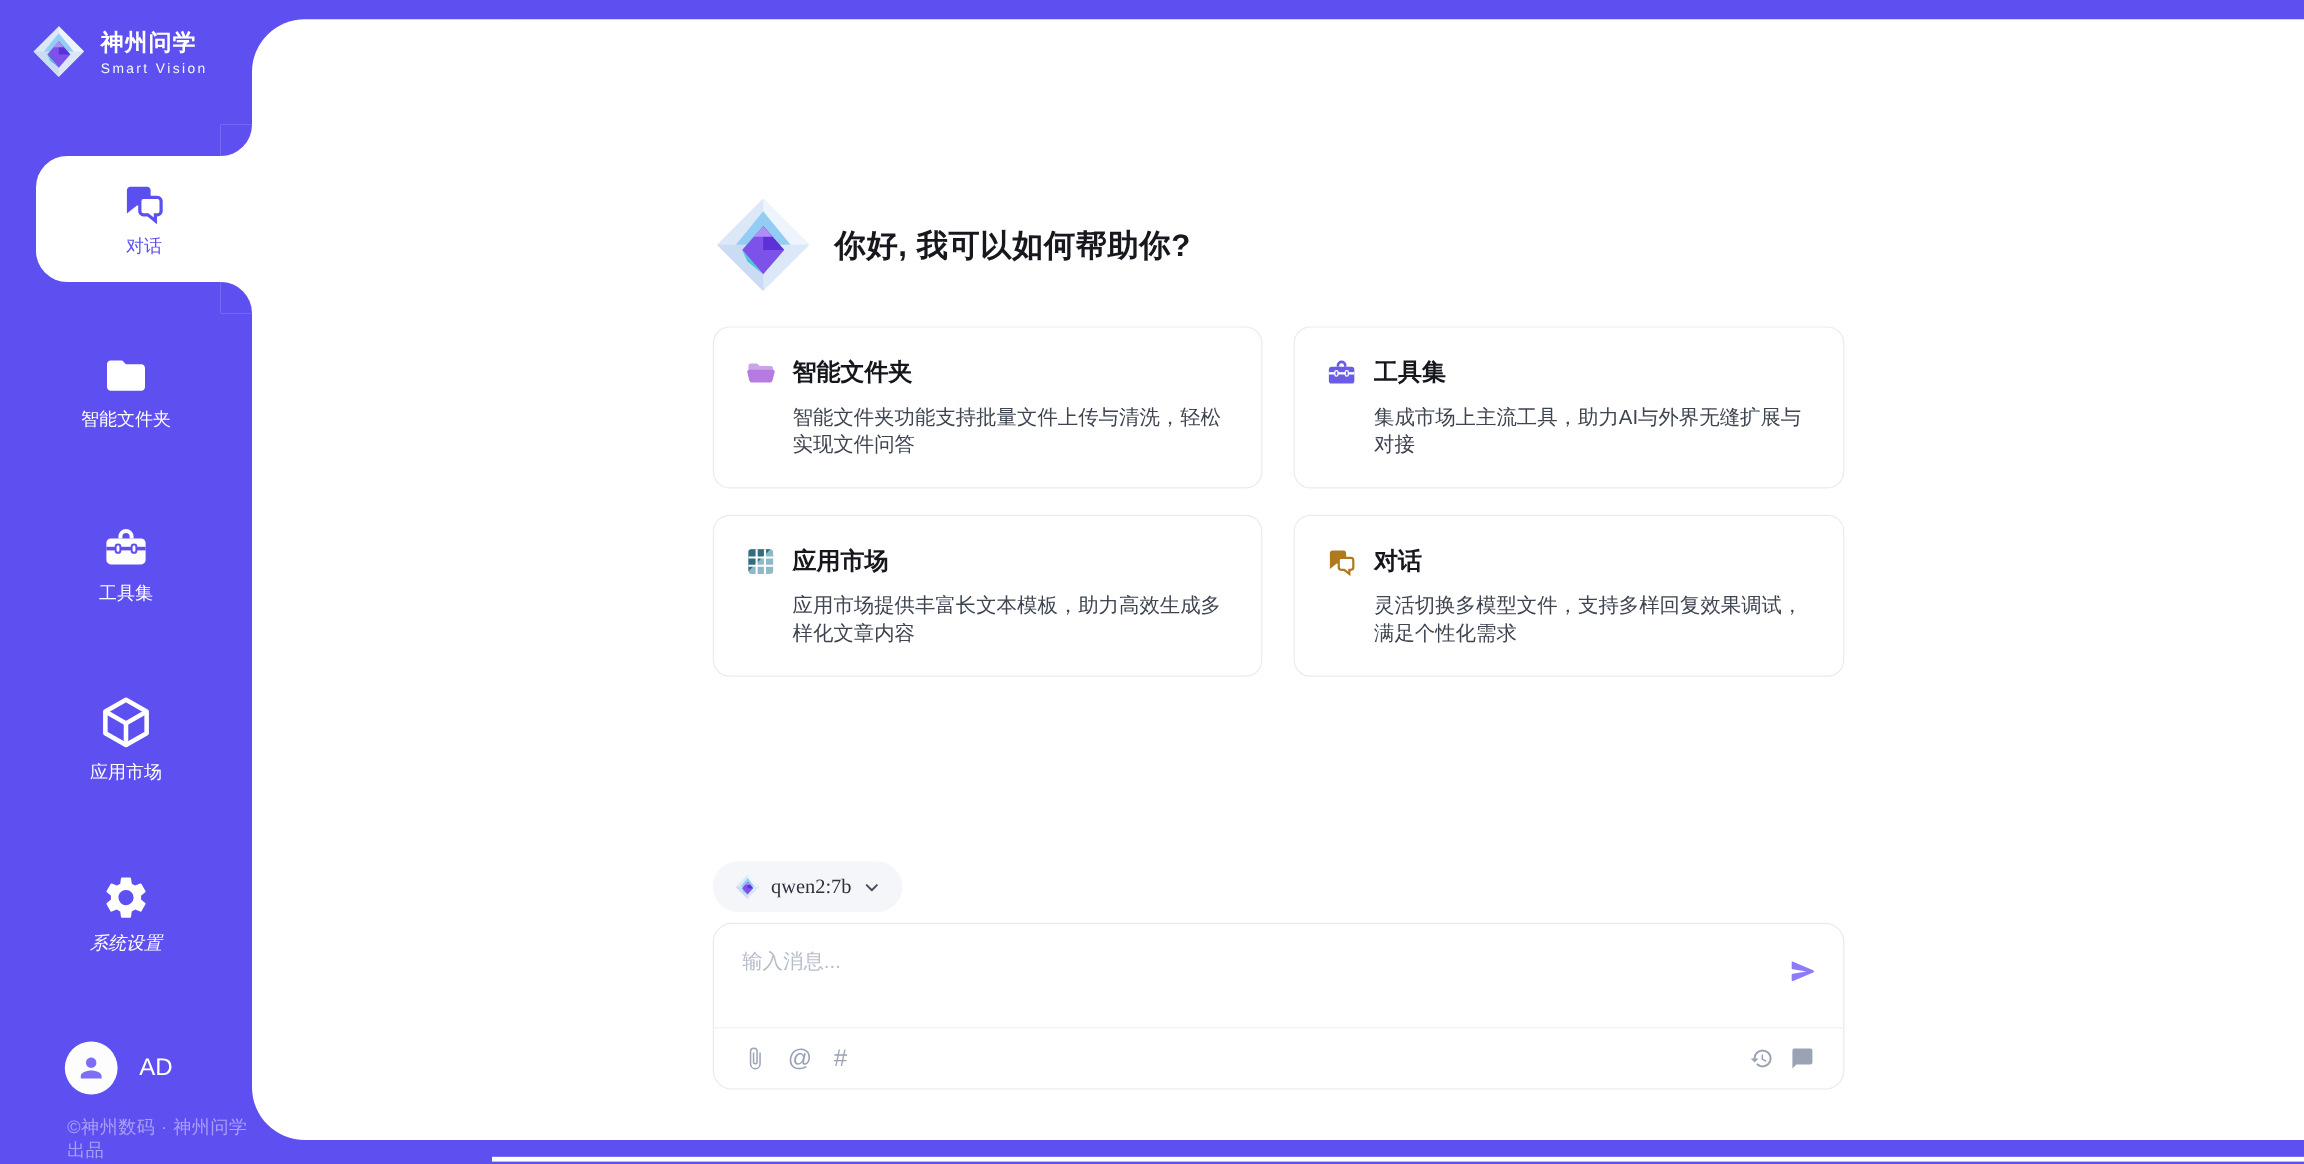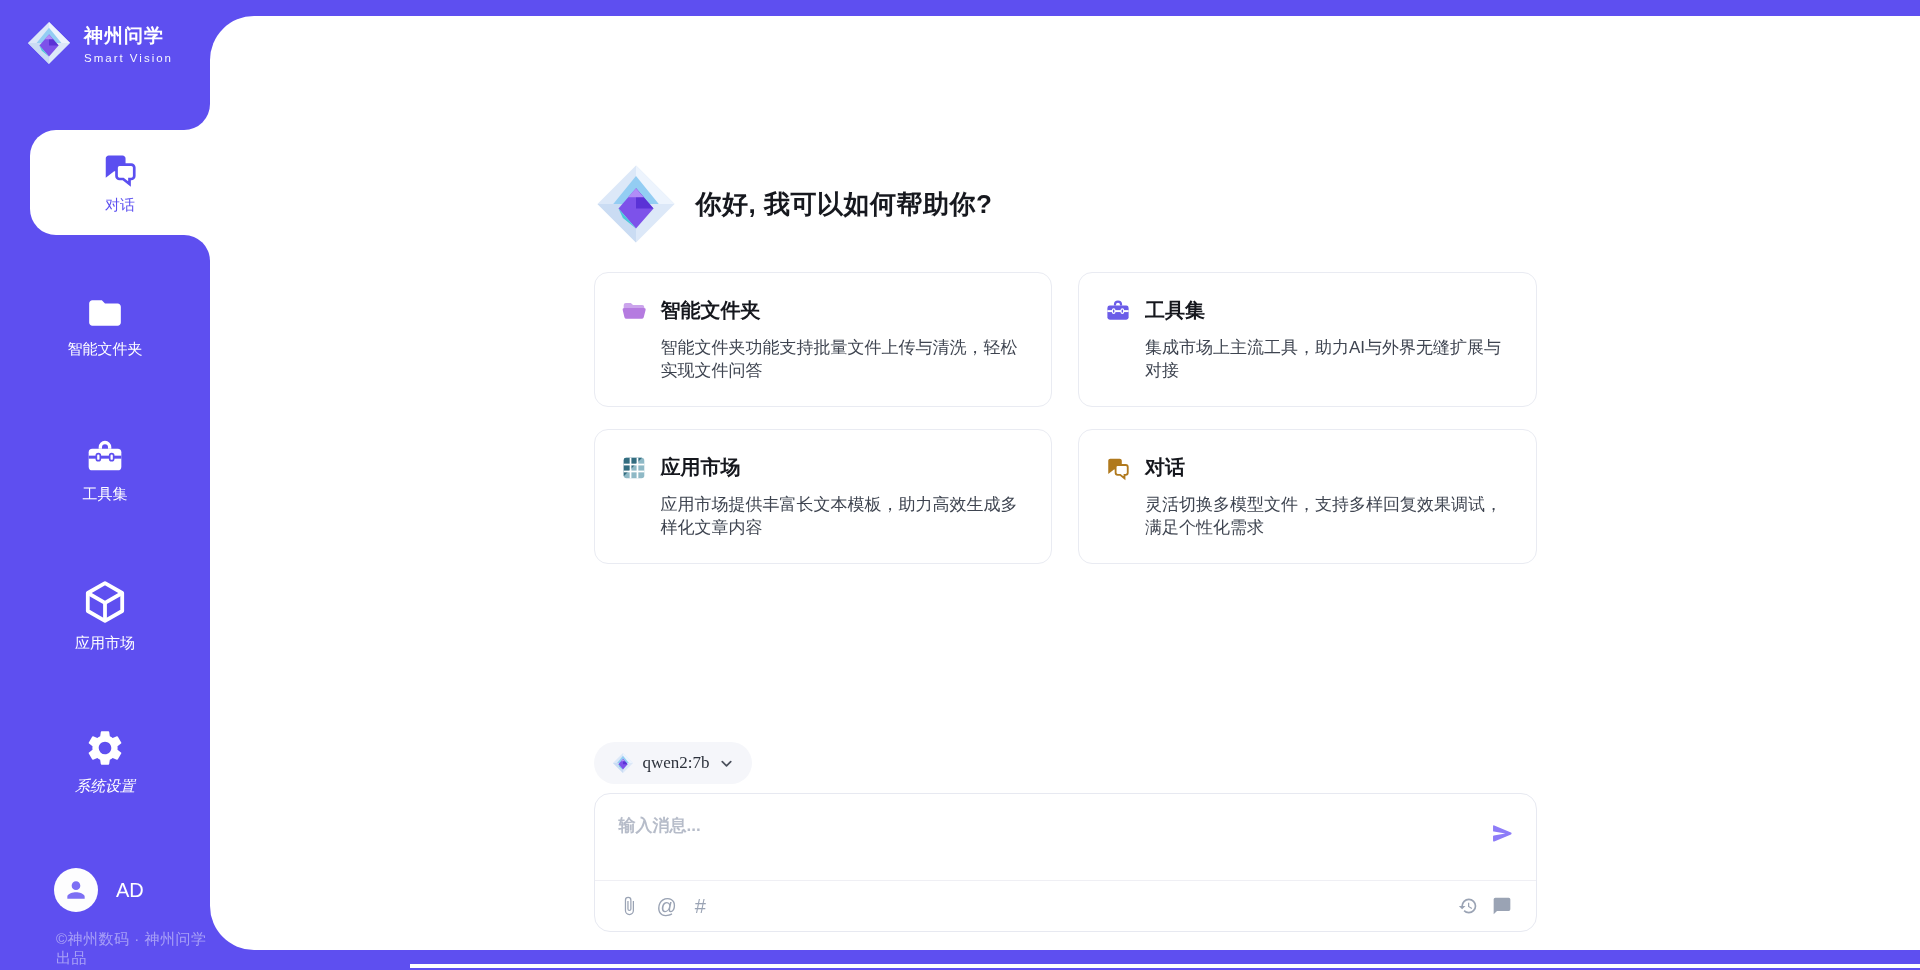--- a/index.html
+++ b/index.html
@@ -35,21 +35,21 @@
   .user { position:absolute; left:54px; top:868px; display:flex; align-items:center; gap:18px; font-size:20px; cursor:pointer;text-align:center; }
   .avatar { width:44px; height:44px; border-radius:50%; background:#fdfdfe; display:flex; align-items:center; justify-content:center; }
   .copyright { position:absolute; left:36px; top:930px; font-size:15px; color:rgba(255,255,255,.45); letter-spacing:.5px;margin-left:20px; }
 
   
   .panel {
     position:absolute; left:210px; top:16px; right:0; bottom:20px;
     background:#fff; border-radius:44px 0 0 44px;
     display:flex; justify-content:center;
   }
-  .content { width:943px; height:100%; display:flex; flex-direction:column; padding-top:146px; padding-bottom:18px; }
+  .content { width:943px; height:100%; display:flex; flex-direction:column; padding-top:146px; padding-bottom:42px; }
 
   .hero { display:flex; align-items:center; gap:18px; }
   .hero h1 { font-size:26px; font-weight:700; color:#16181e; letter-spacing:.5px; }
 
   .cards { margin-top:26px; display:grid; grid-template-columns:1fr 1fr; gap:22px 26px; }
   .card { background:#fff; border:1px solid #e9ebf2; border-radius:14px; padding:24px 26px; cursor:pointer; }
   .card-head { display:flex; align-items:center; gap:14px; }
   .card-title { font-size:20px; font-weight:700; color:#15171d; }
   .card-desc { margin-top:12px; margin-left:40px; font-size:17px; line-height:23px; color:#3e4450; }
 
@@ -57,21 +57,21 @@
 
   .model-pill {
     height:42px; border:none; border-radius:21px; background:#f5f6fa;
     display:inline-flex; align-items:center; gap:9px; padding:0 18px;
     font-family:Liberation Serif, serif; font-size:17px; color:#2c313b; width:fit-content; cursor:pointer;
   }
   .input-card { margin-top:9px; border:1px solid #e7e9f1; border-radius:16px; background:#fff; position:relative; }
   .input-card textarea {
     display:block; width:100%; height:86px; padding:20px 70px 0 24px;
     border:none; outline:none; resize:none; background:transparent;
-    font-family:inherit; font-size:17px; color:#3b82f6;font-weight:bold;
+    font-family:inherit; font-size:17px; color:#3b82f6;
   }
   .input-card textarea::placeholder { color:#b6bcc9; }
   .send-btn { position:absolute; top:28px; right:22px; border:none; background:none; cursor:pointer; line-height:0; }
   .divider { height:1px; background:#efeff4; }
   .toolbar { height:50px; display:flex; align-items:center; padding:0 24px; gap:18px; color:#9aa3b4; }
   .tb-glyph { font-size:20px; cursor:pointer; line-height:1; }
   .tb-spacer { flex:1; }
   .tb-btn { border:none; background:none; cursor:pointer; line-height:0; padding:0; }
   .toolbar .right { display:flex; align-items:center; gap:14px; }
 

